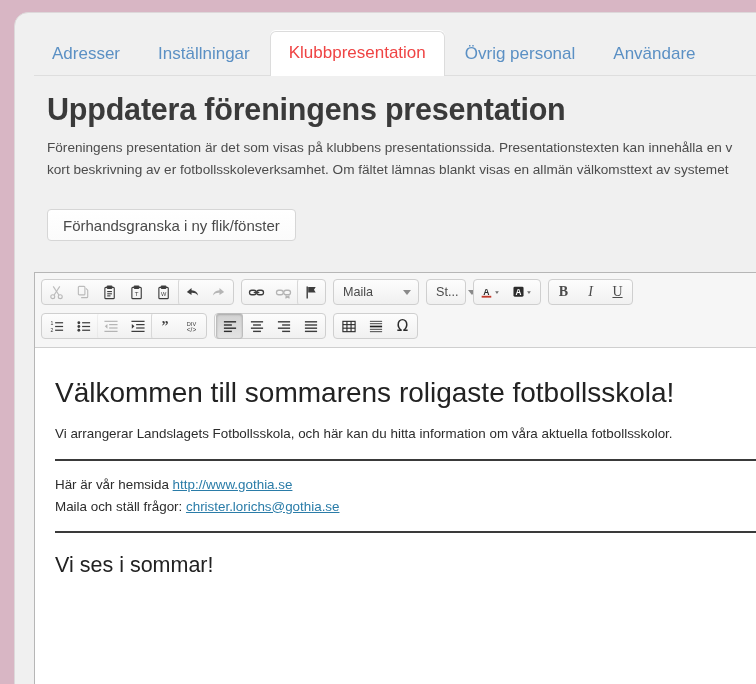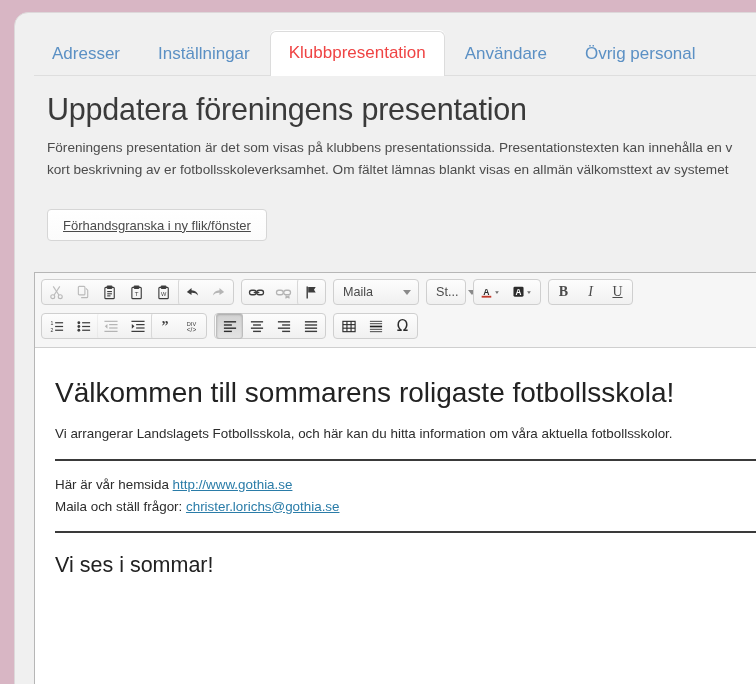--- a/index.html
+++ b/index.html
@@ -67,21 +67,21 @@
     padding-right: 18px;
     box-shadow: 0 -1px 0 #ffffff;
   }
 
   
   #page-title {
     position: absolute;
     left: 47px;
     top: 92px;
     font-size: 30.5px;
-    font-weight: normal;
+    font-weight: bold;
     color: #3a3a3a;
     letter-spacing: -0.2px;
     white-space: nowrap;
   }
   #lead-text {
     position: absolute;
     left: 47px;
     top: 137px;
     width: 1000px;
     font-size: 13.6px;
@@ -90,31 +90,30 @@
     white-space: pre-line;
   }
 
   
   #preview-button {
     position: absolute;
     left: 47px;
     top: 209px;
     height: 32px;
     padding: 0 15px;
-    font-size: 13px;
+    font-size: 15px;
     color: #4a4a4a;
     background: linear-gradient(#ffffff, #fbfbfb);
     border: 1px solid #d6d6d6;
     border-radius: 4px;
     display: flex;
     align-items: center;
     cursor: pointer;
     font-family: "Liberation Sans", sans-serif;
     box-sizing: border-box;
-    text-decoration: underline;
   }
 
   
   #editor {
     position: absolute;
     left: 34px;
     top: 272px;
     width: 860px;       
     height: 420px;
     background: #f6f6f6;
@@ -231,22 +230,22 @@
 </style>
 </head>
 <body>
 
 <div id="app-panel"></div>
 
 <div id="tabbar">
   <div class="tab">Adresser</div>
   <div class="tab">Inställningar</div>
   <div class="tab active">Klubbpresentation</div>
+  <div class="tab">Övrig personal</div>
   <div class="tab">Användare</div>
-  <div class="tab">Övrig personal</div>
 </div>
 
 <div id="page-title">Uppdatera föreningens presentation</div>
 <div id="lead-text">Föreningens presentation är det som visas på klubbens presentationssida. Presentationstexten kan innehålla en v
 kort beskrivning av er fotbollsskoleverksamhet. Om fältet lämnas blankt visas en allmän välkomsttext av systemet</div>
 
 <div id="preview-button">Förhandsgranska i ny flik/fönster</div>
 
 <div id="editor">
 

